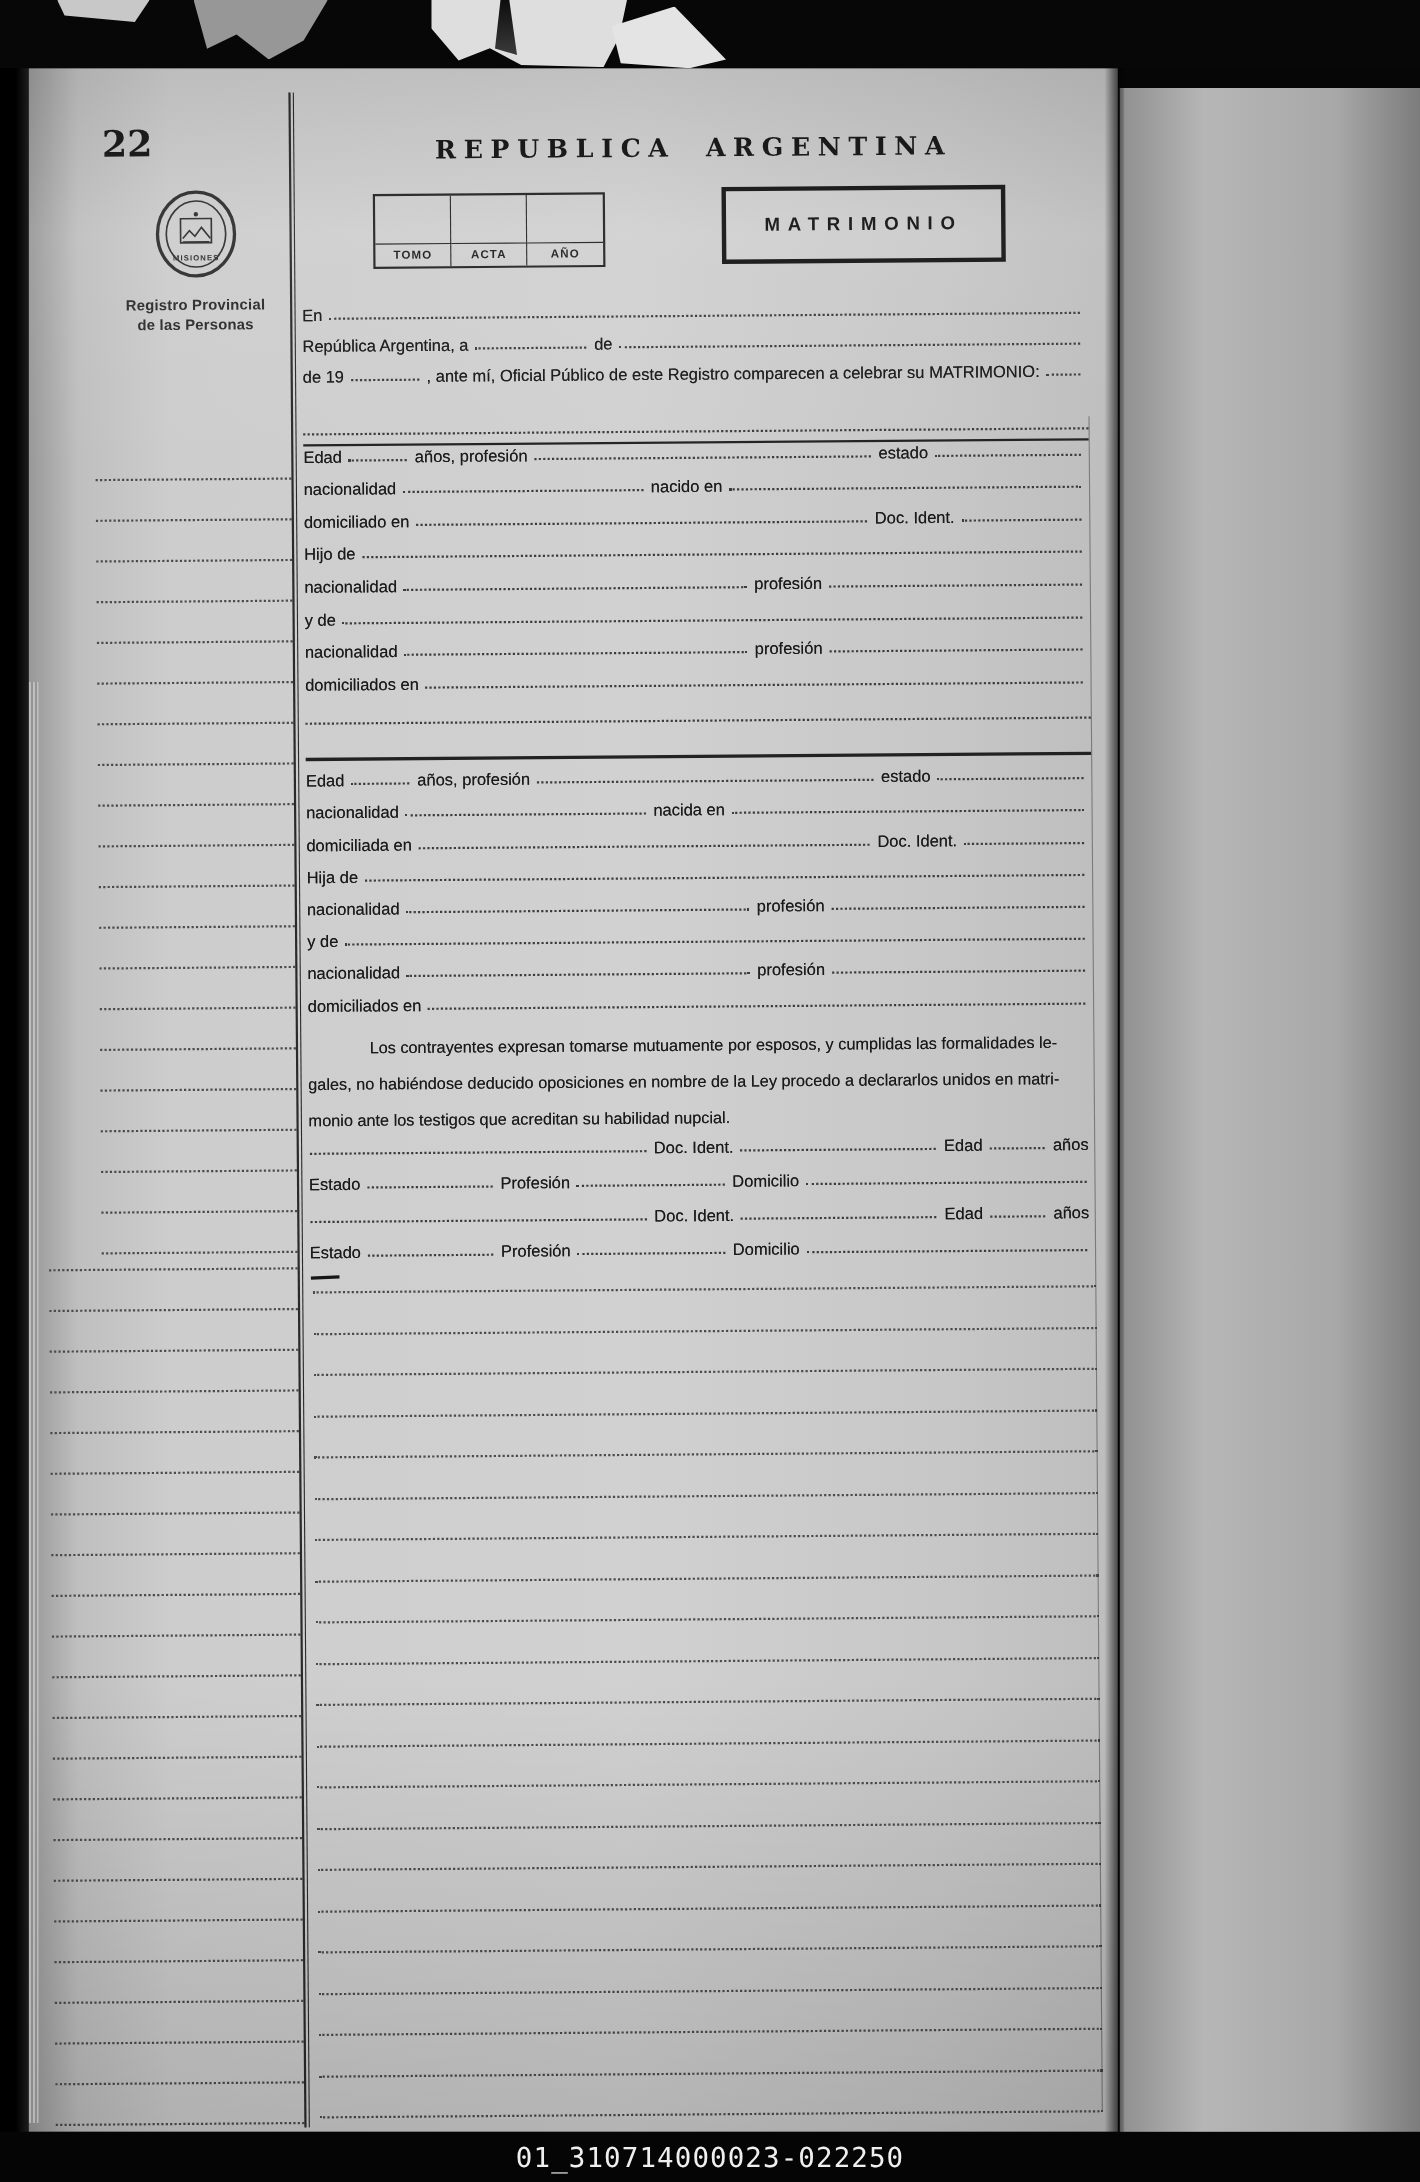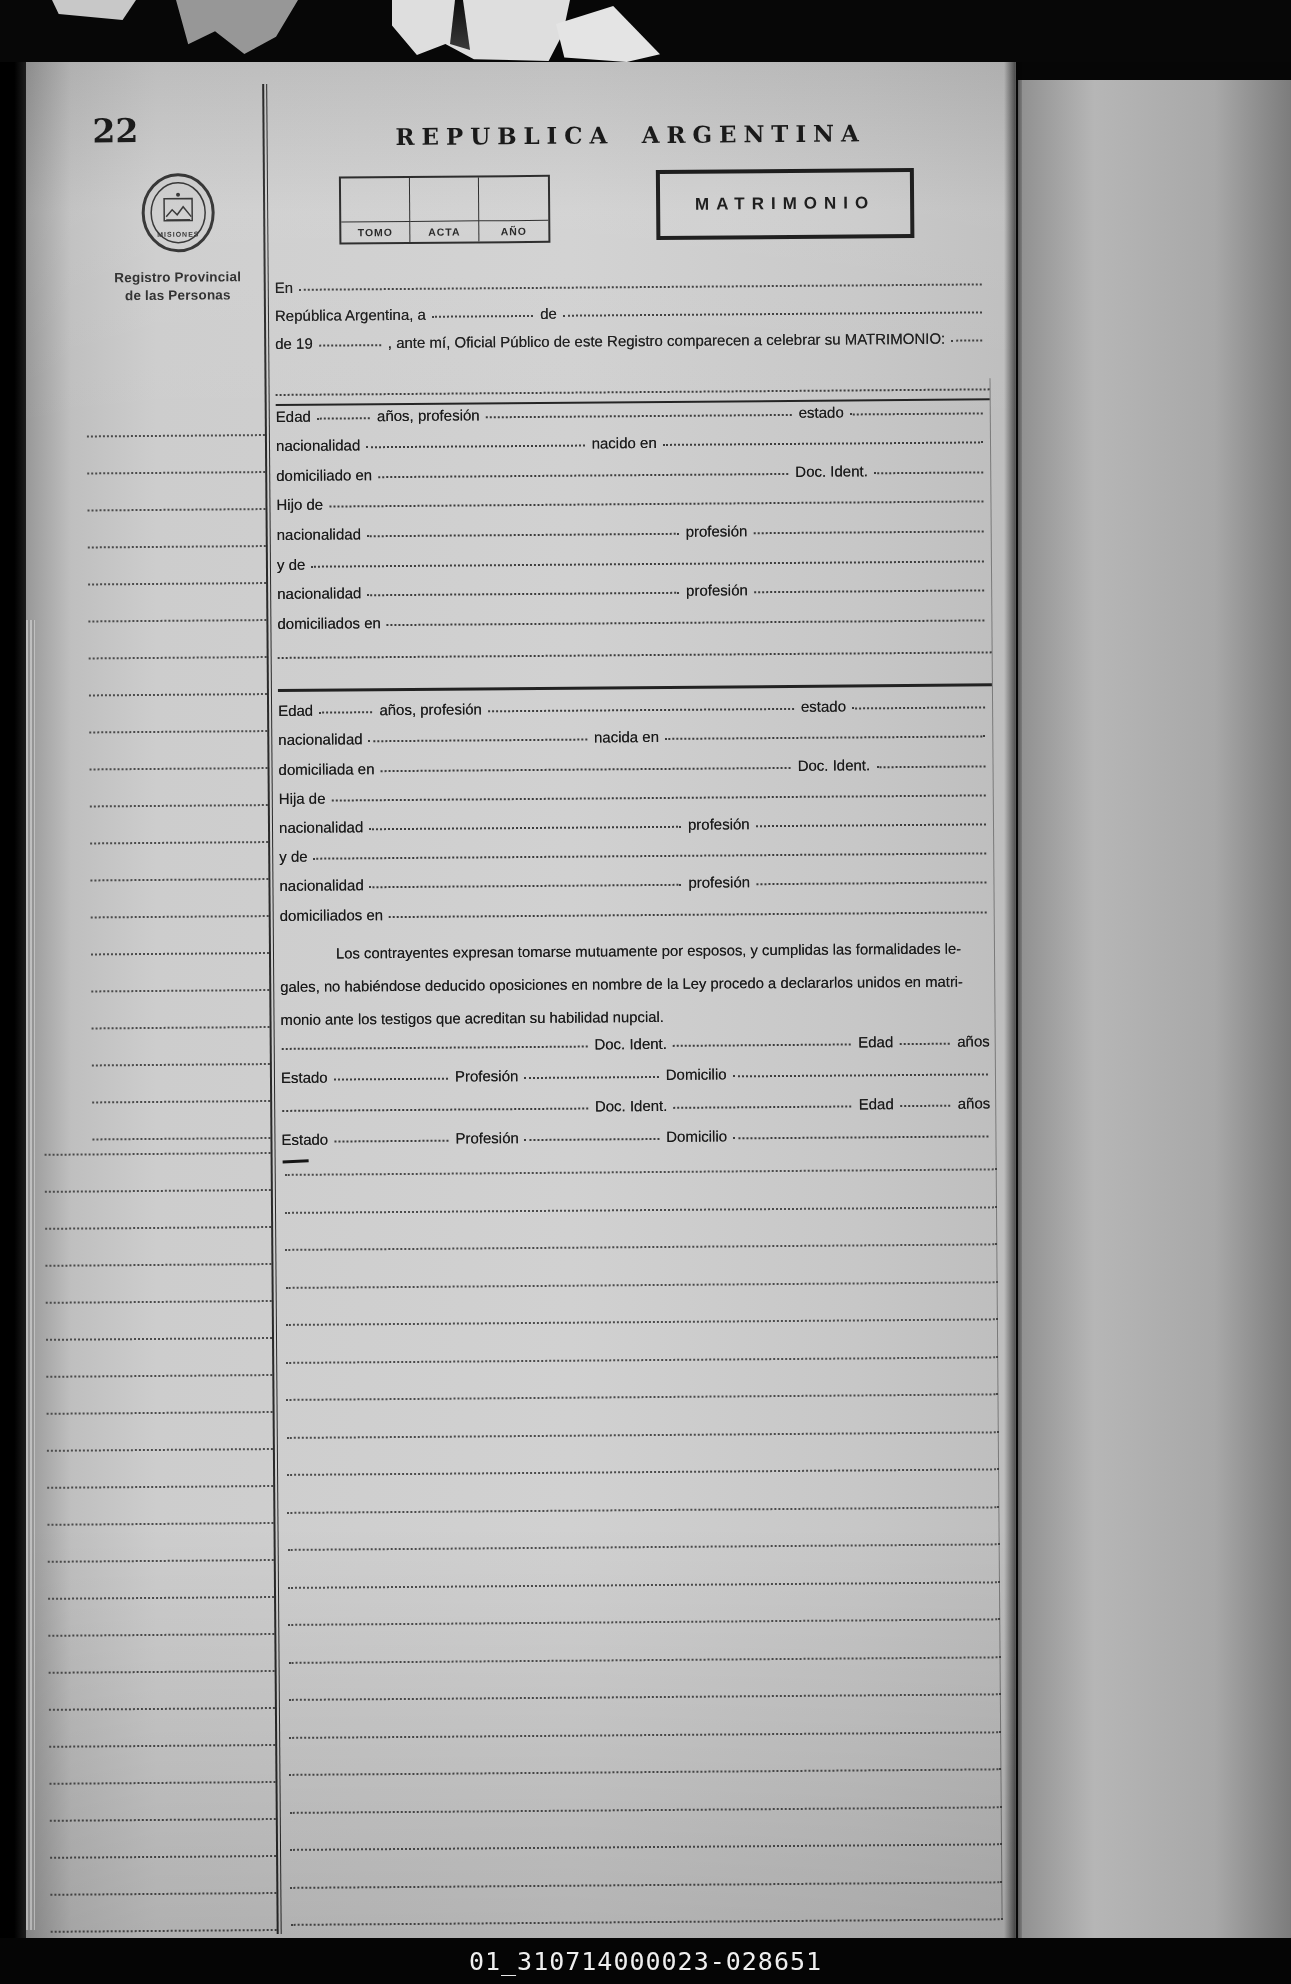--- a/index.html
+++ b/index.html
@@ -360,14 +360,14 @@
         <div class="ruled-line" style="top: 712.5px;"></div>
         <div class="ruled-line" style="top: 750px;"></div>
       </div>
 
     <div class="vrule"></div>
     <div class="rrule"></div>
   </div>
 </div>
 
 <div class="footband">
-  <span>01_310714000023-028651</span>
+  <span>01_310714000023-022250</span>
 </div>
 
 </body></html>

